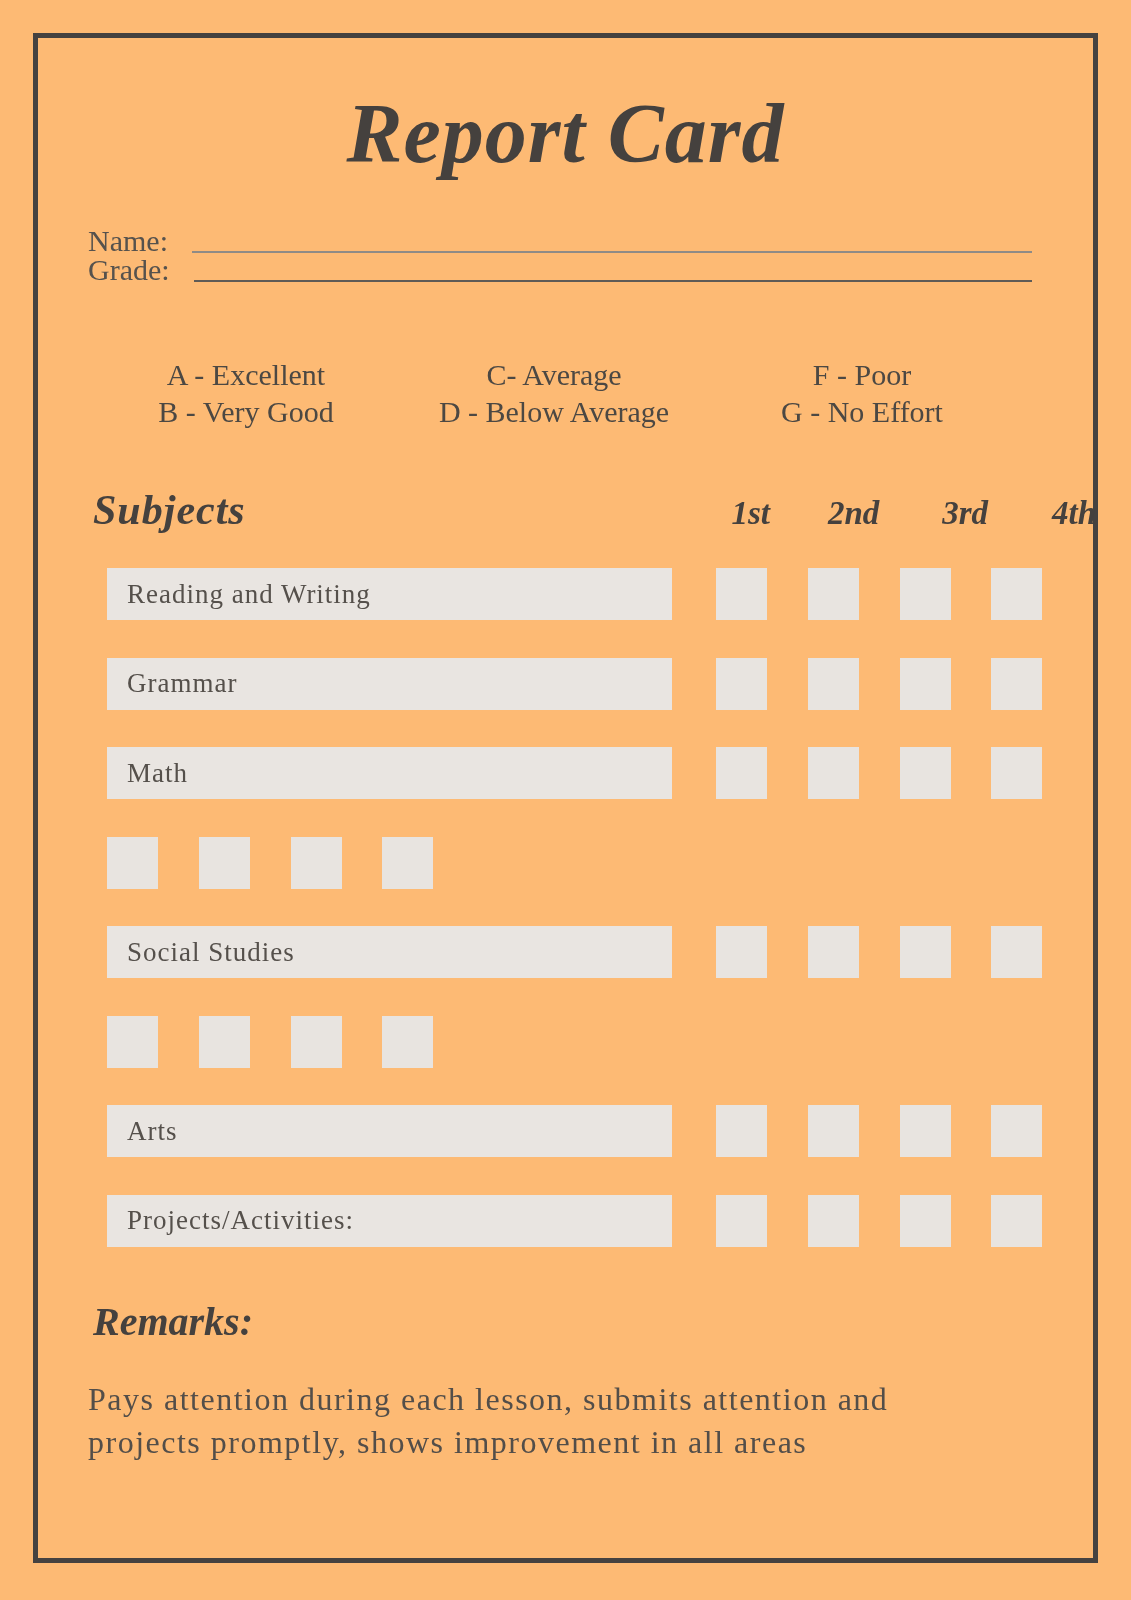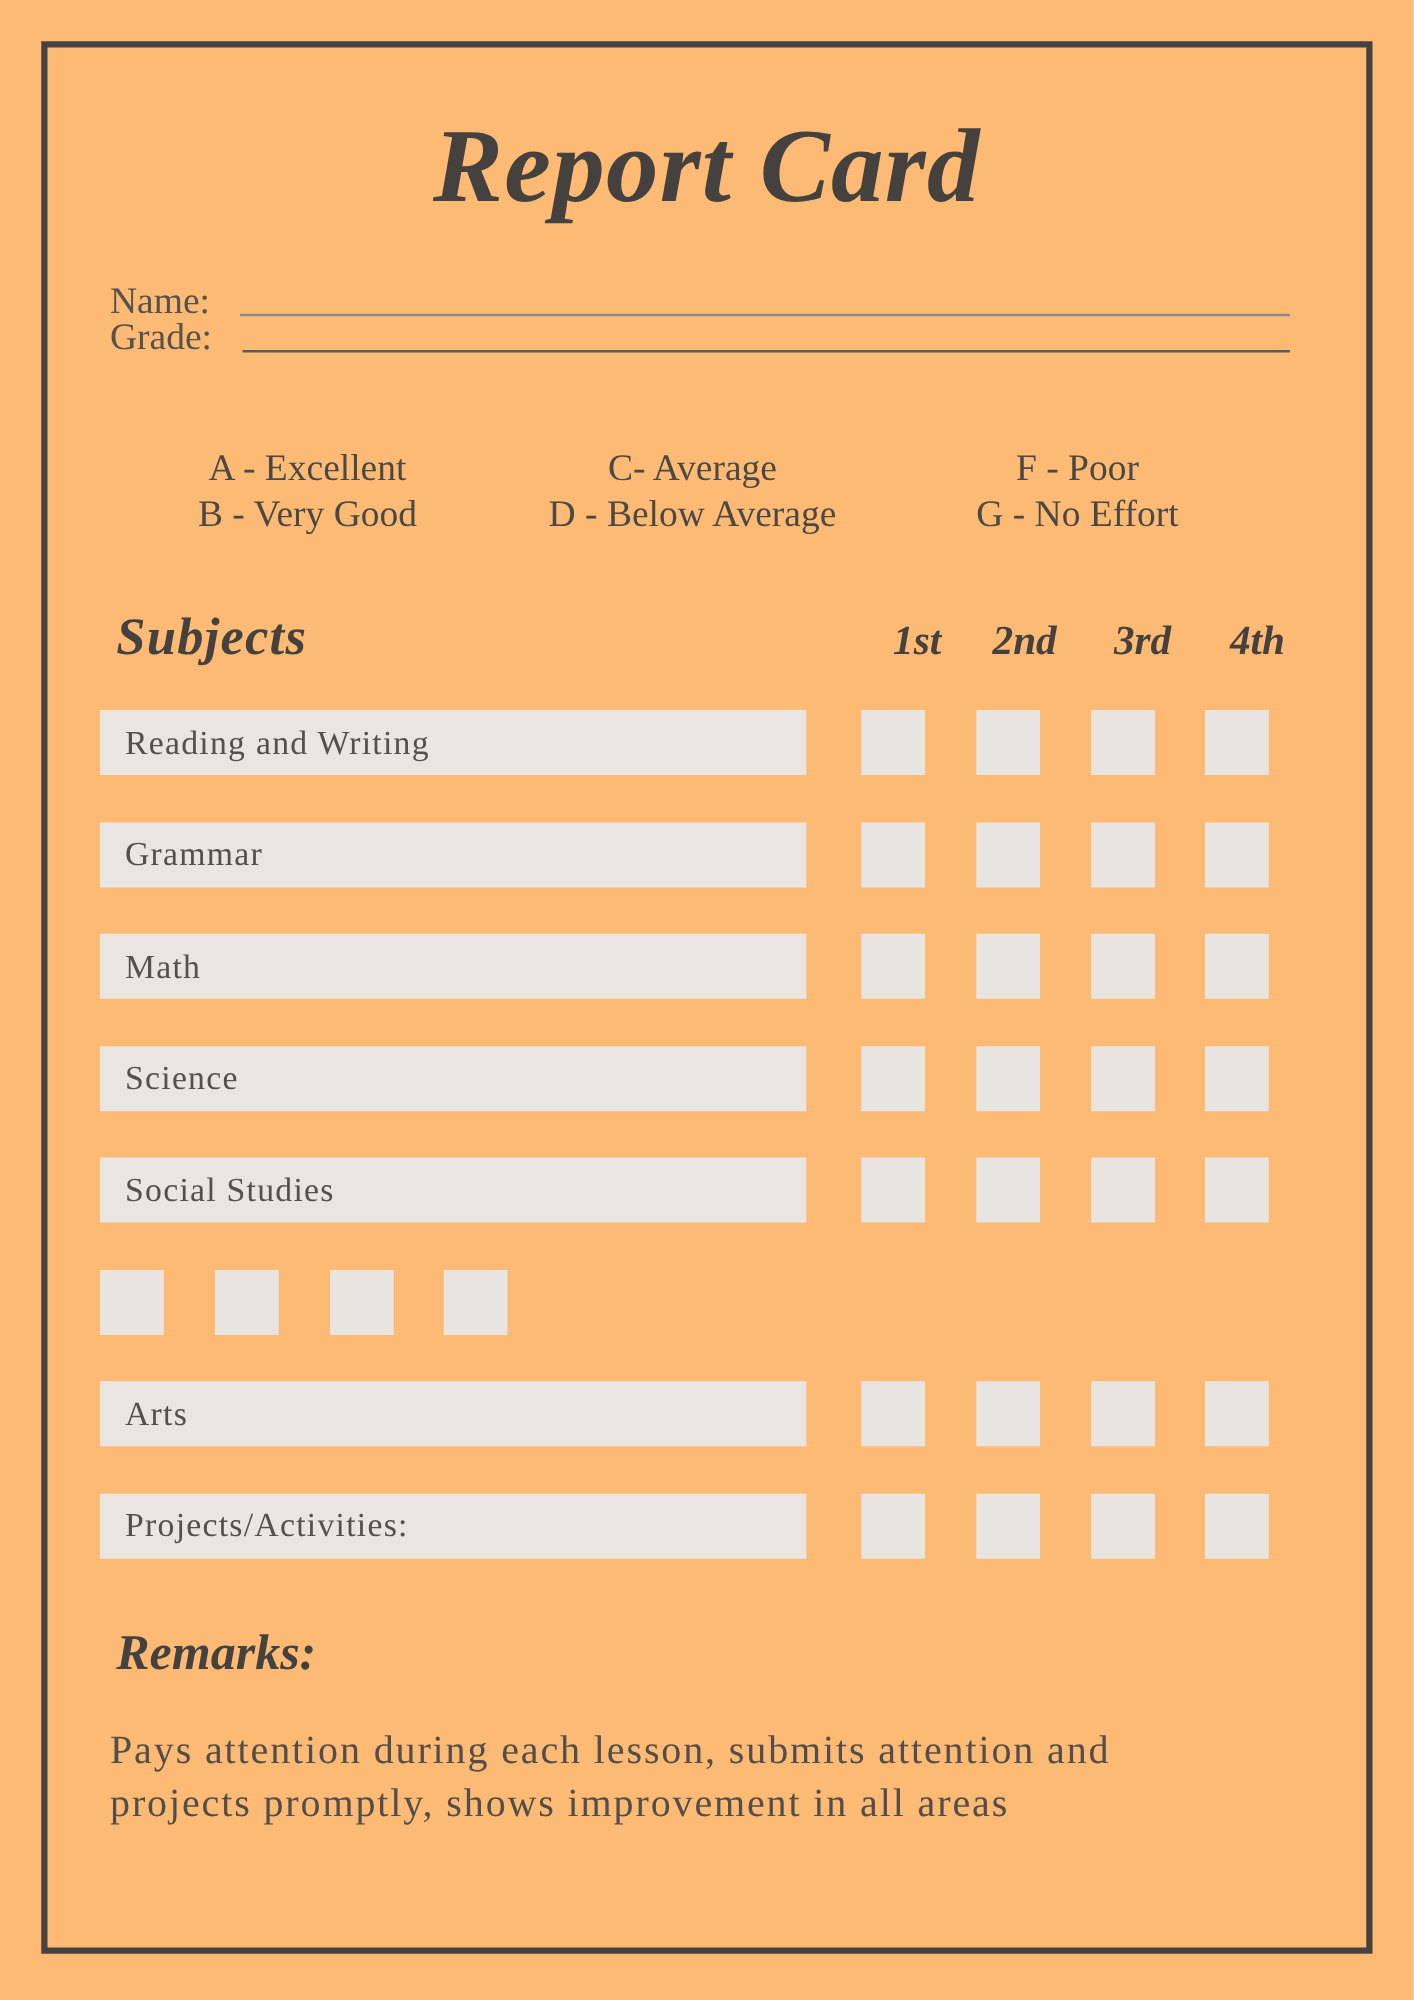--- a/index.html
+++ b/index.html
@@ -62,20 +62,21 @@
     text-align:center;
     font-size:30px;
     line-height:37px;
     color:#4c4843;
   }
   .table-head{
     position:absolute;
     top:486px;left:93px;
     display:flex;
     align-items:baseline;
+    gap:17px;
   }
   .subjects-spacer{width:609px;}
   .subjects-title{
     font-size:42px;
     font-weight:bold;
     font-style:italic;
     color:#45413e;
     letter-spacing:1px;
   }
   .qtr{
@@ -85,21 +86,21 @@
     font-size:33px;
     font-weight:bold;
     font-style:italic;
     color:#45413e;
   }
   .qtr.q1,.qtr.q2,.qtr.q3{margin-right:41px;}
   .qtr.q4{margin-right:0;}
   .qtr.q3{margin-right:40px;}
   .rows{
     position:absolute;
-    top:568px;left:80px;font-family:Liberation Serif, serif;
+    top:568px;left:107px;font-family:Liberation Serif, serif;
   }
   .subject-row{
     display:flex;
     height:52px;
     margin-bottom:37.5px;
   }
   .subject-row:last-child{margin-bottom:0;}
   .subject-bar{
     width:545px;
     padding-left:20px;
@@ -200,21 +201,20 @@
 
     <div class="subject-row">
       <div class="subject-bar">Math</div>
       <div class="grade-cell c1"></div>
       <div class="grade-cell c2"></div>
       <div class="grade-cell c3"></div>
       <div class="grade-cell c4"></div>
     </div>
 
     <div class="subject-row">
-      <div class="subject-bar">Science</div>
       <div class="grade-cell c1"></div>
       <div class="grade-cell c2"></div>
       <div class="grade-cell c3"></div>
       <div class="grade-cell c4"></div>
     </div>
 
     <div class="subject-row">
       <div class="subject-bar">Social Studies</div>
       <div class="grade-cell c1"></div>
       <div class="grade-cell c2"></div>

